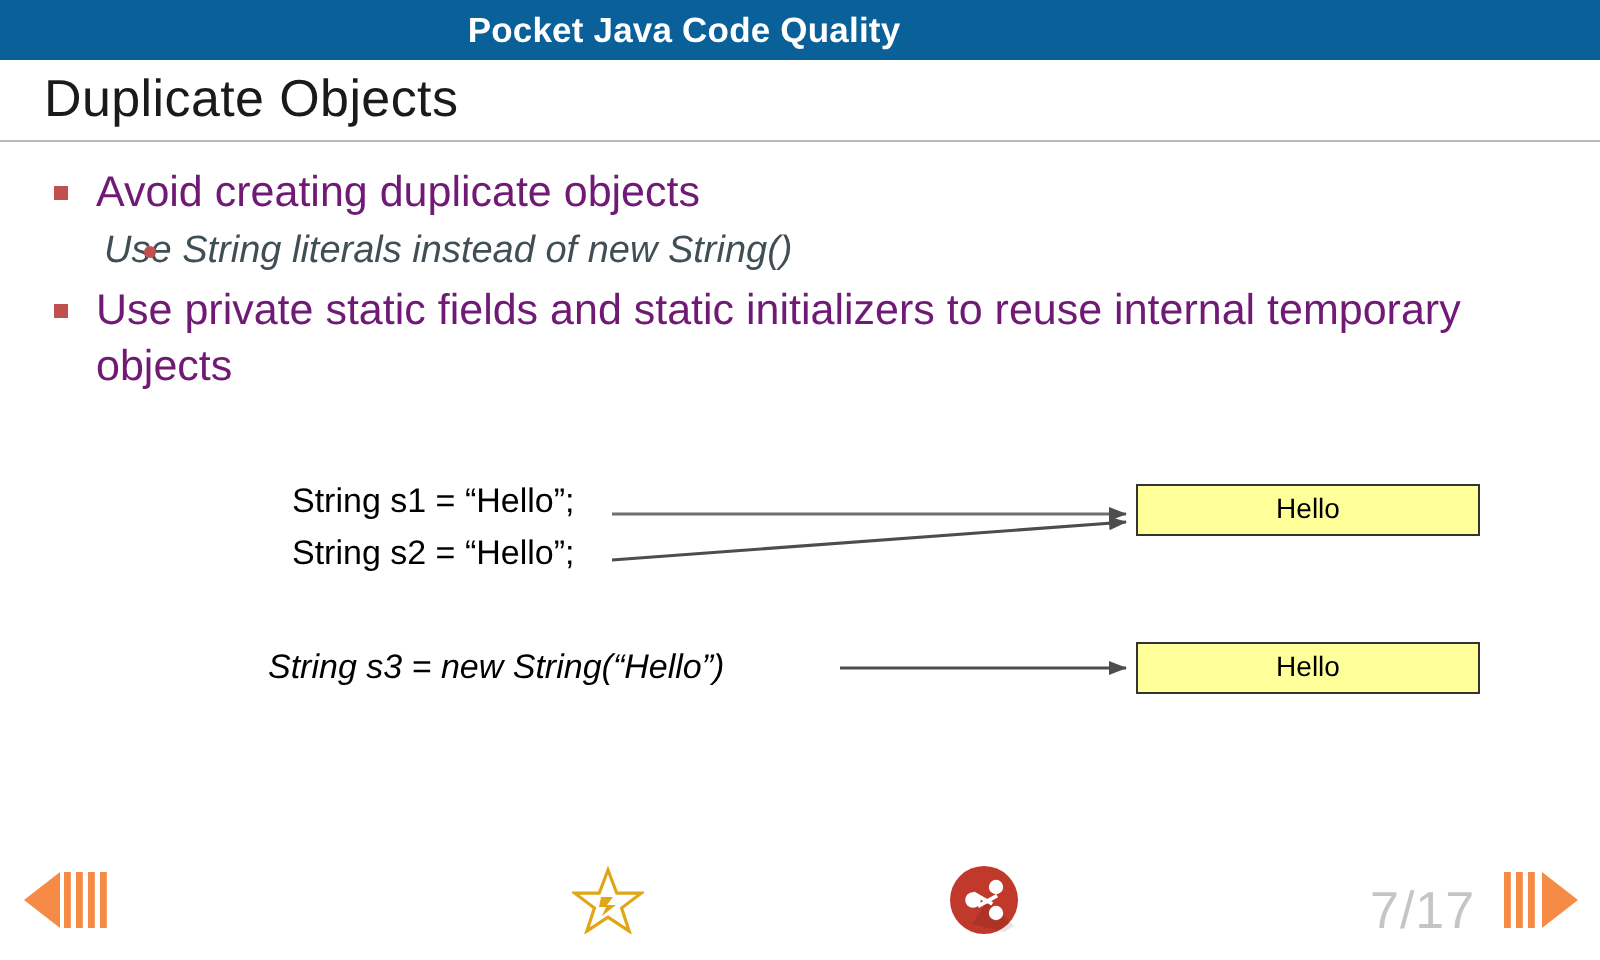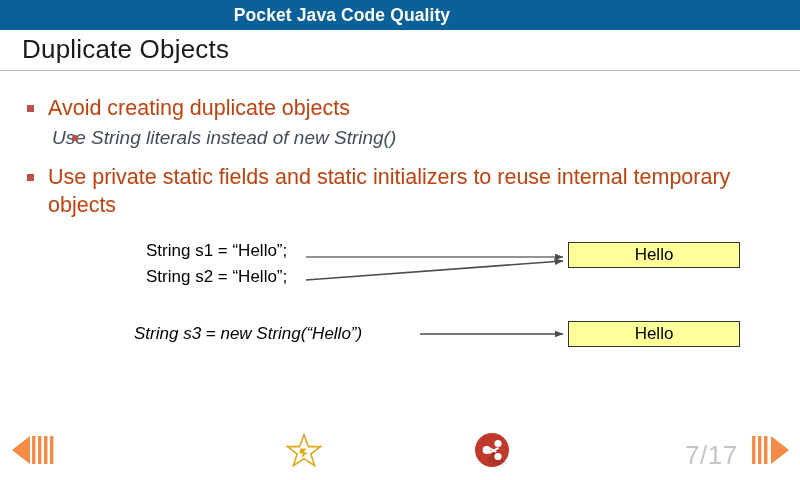--- a/index.html
+++ b/index.html
@@ -69,23 +69,23 @@
   
   .bullets {
     position: absolute;
     left: 0;
     top: 52px;
     width: 780px;
   }
   .bullet-l1 {
     position: relative;
     padding-left: 48px;
-    margin: 12px 0 2px 0;
+    margin: 0 0 2px 0;
     font-size: 21.5px;
-    color: #c2410c;
+    color: #701a75;
     line-height: 28px;
     max-width: 730px;
   }
   .bullet-l1::before {
     content: "";
     position: absolute;
     left: 27px;
     top: 11px;
     width: 7px;
     height: 7px;
@@ -129,21 +129,21 @@
   .code-s1 { left: 146px; top: 21px; }
   .code-s2 { left: 146px; top: 47px; }
   .code-s3 { left: 134px; top: 104px; font-style: italic; }
 
   .obj-box {
     position: absolute;
     background: #ffff99;
     border: 1.5px solid #333333;
     box-sizing: border-box;
     text-align: center;
-    font-size: 17px;
+    font-size: 14px;
     color: #000000;
   }
   .obj-box-1 {
     left: 568px; top: 22px;
     width: 172px; height: 26px;
     line-height: 23px;
   }
   .obj-box-2 {
     left: 568px; top: 101px;
     width: 172px; height: 26px;

